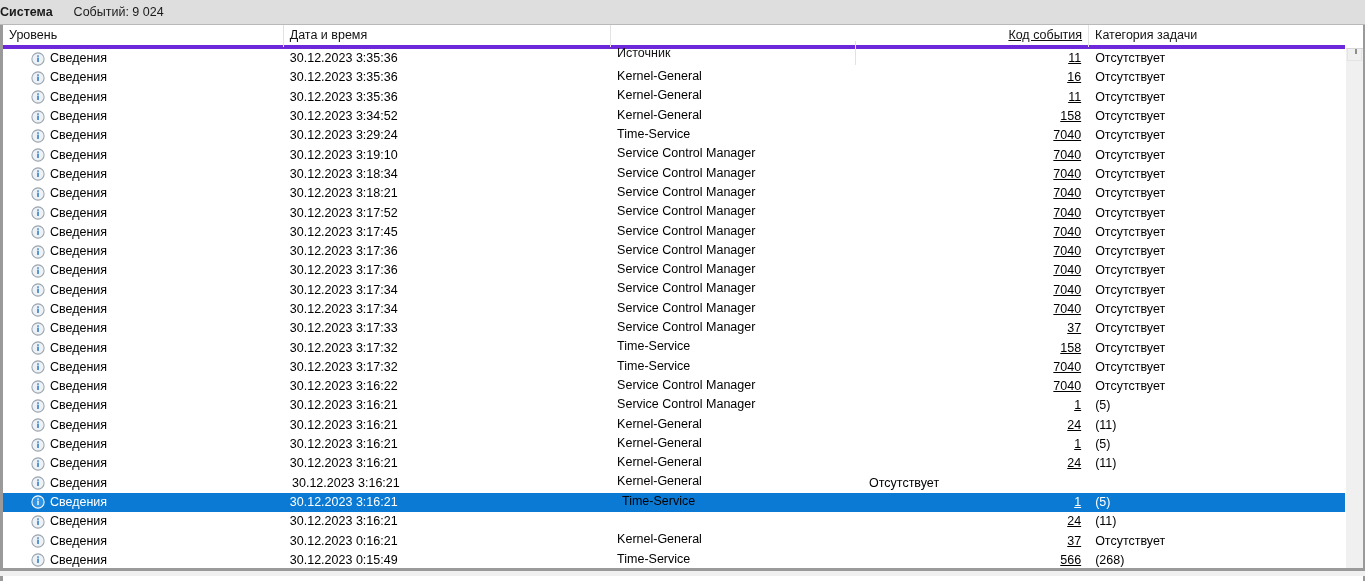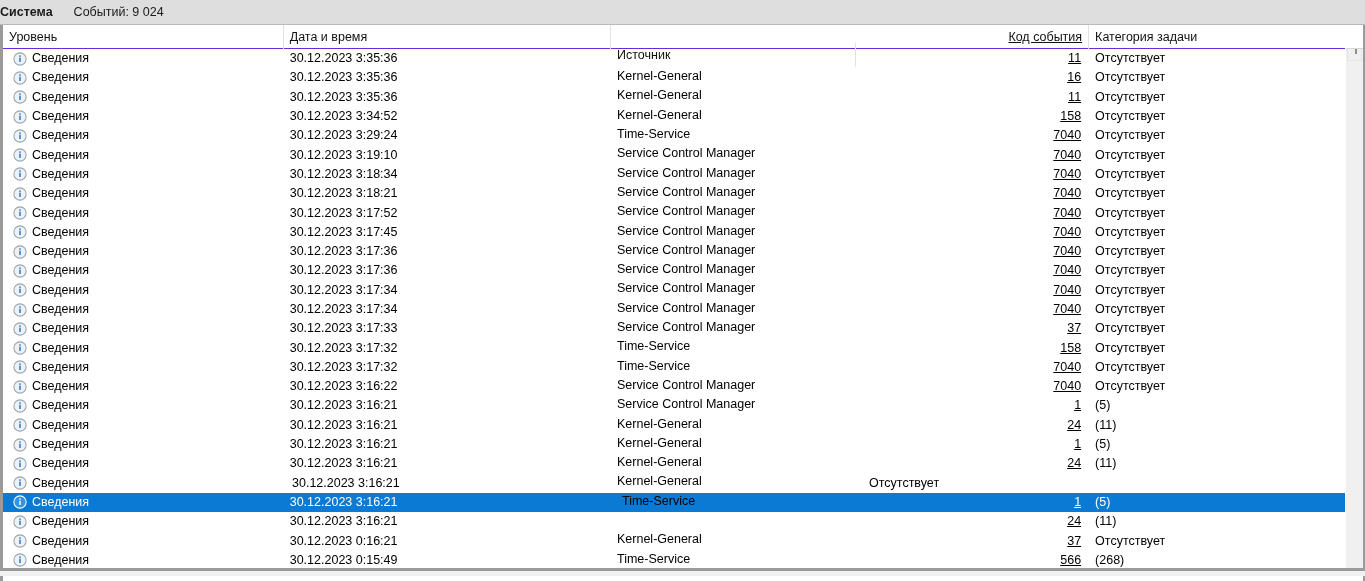--- a/index.html
+++ b/index.html
@@ -62,21 +62,21 @@
     flex-direction: column;
     overflow: hidden;
     min-width: 0;
   }
 
   
   .col-header {
     height: 24px;
     min-height: 24px;
     background: #ffffff;
-    border-bottom: 1px solid #6d28d9;
+    border-bottom: 4px solid #6d28d9;
     display: flex;
     align-items: center;
     box-sizing: border-box;
   }
   .col-header .hcell {
     font-size: 12.5px;
     color: #111111;
     box-sizing: border-box;
     padding: 0 6px;
     white-space: nowrap;
@@ -114,21 +114,21 @@
     box-sizing: border-box;
     padding: 0 6px;
     font-size: 12.5px;
     line-height: 19px;
     overflow: hidden;
     white-space: nowrap;
   }
   .cell.c-level {
     display: flex;
     align-items: center;
-    padding-left: 10px;
+    padding-left: 28px;
   }
   .cell.c-code { text-align: right; padding-right: 8px; }
 
   
   .info-icon {
     width: 14px;
     height: 14px;
     flex: 0 0 14px;
     margin-right: 5px;
     display: block;

